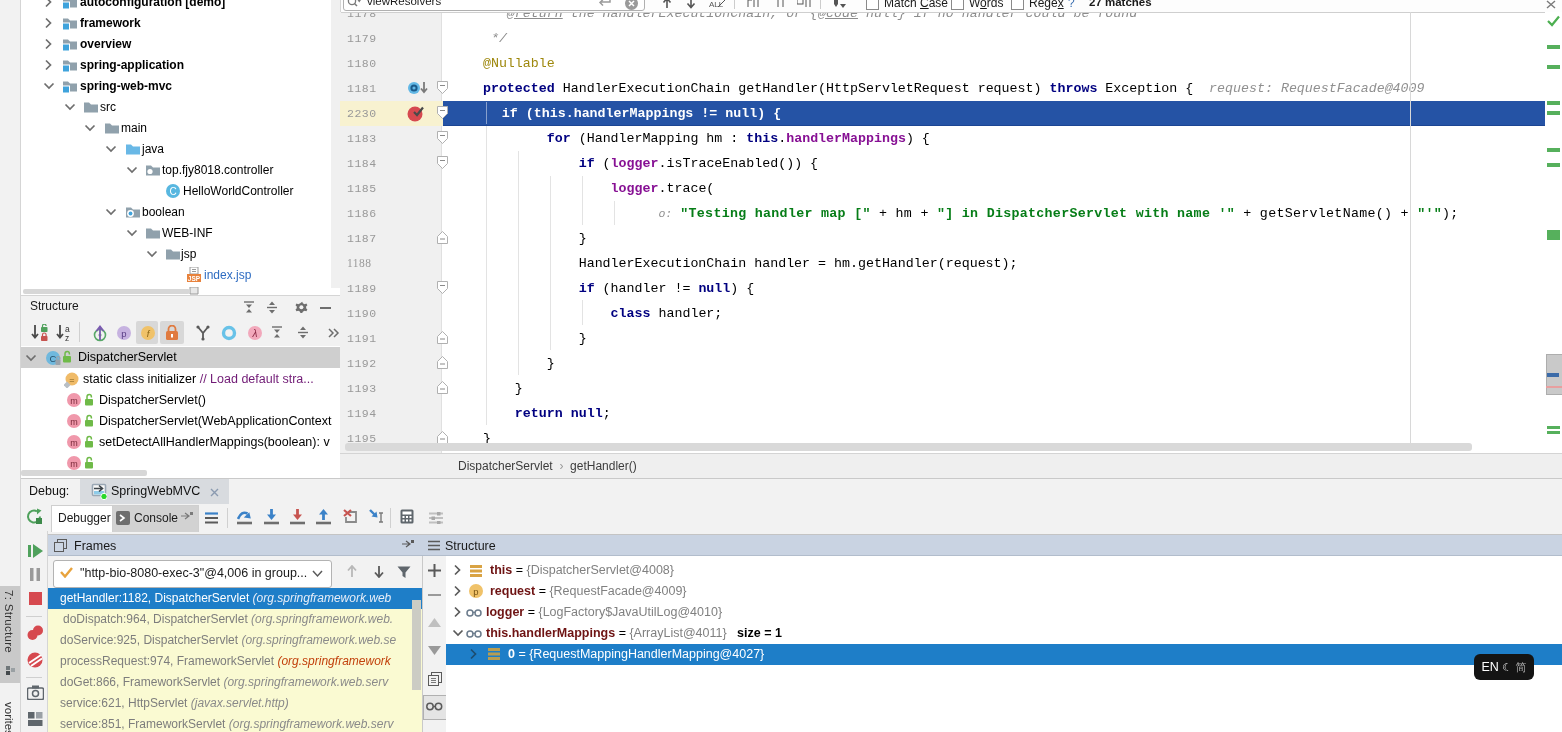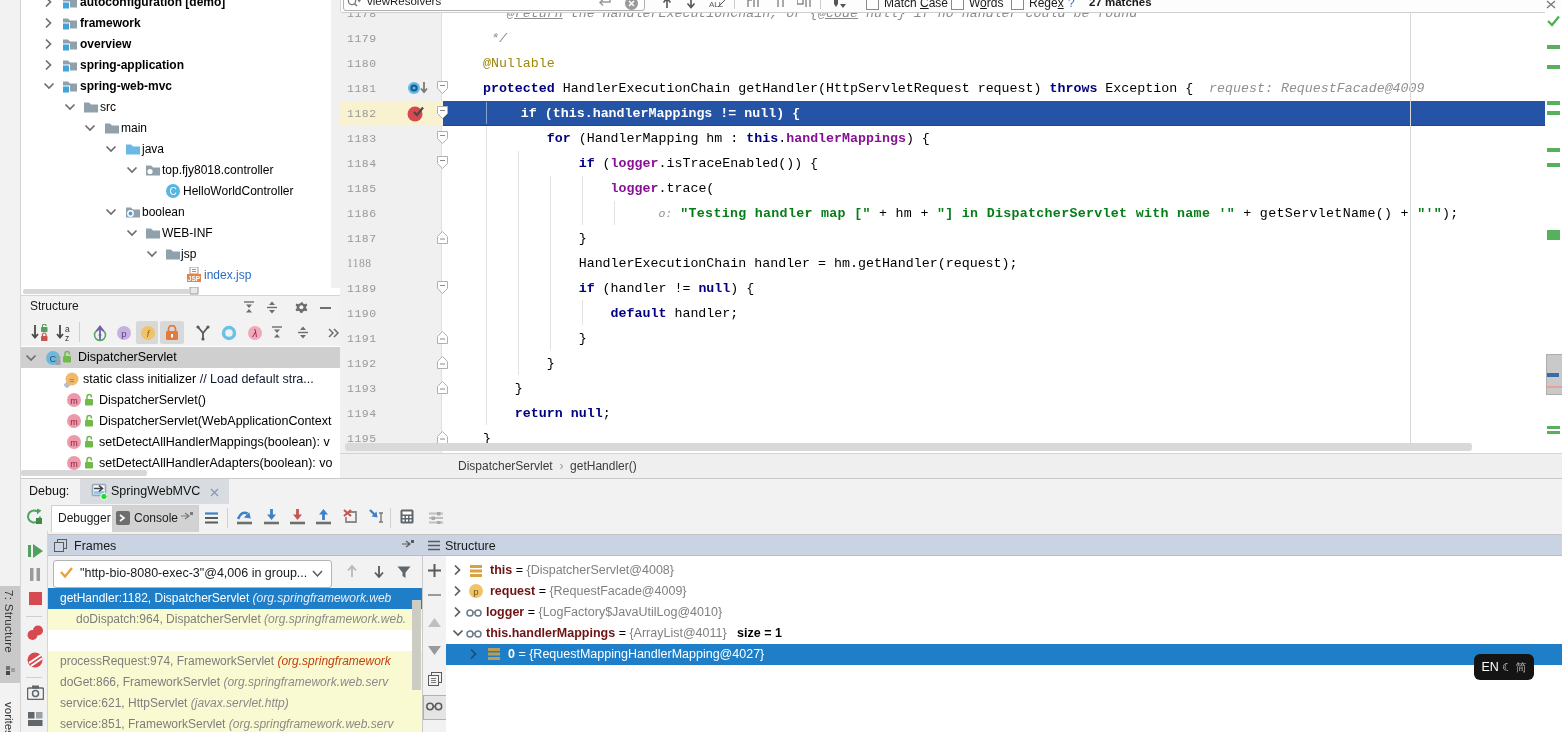--- a/index.html
+++ b/index.html
@@ -329,21 +329,21 @@
       </svg>
     </div>
 <div class="abs" style="left:78px;top:347px;white-space:nowrap;font-size:12.5px;line-height:21px;height:21px;">DispatcherServlet</div>
 <div class="icon" style="left:64px;top:372px;">
       <svg width="16" height="16" viewBox="0 0 16 16">
         <circle cx="8" cy="7" r="6.5" fill="#f0bb68"></circle>
         <text x="8" y="10.5" font-size="9" fill="#7a5a1a" text-anchor="middle">=</text>
         <rect x="0.5" y="10.5" width="5" height="5" fill="#b8bec4" transform="rotate(45 3 13)"></rect>
       </svg>
     </div>
-<div class="trow" style="left:83px;top:369px;font-size:12.5px;">static class initializer <span style="color:#0f172a;"> // Load default stra...</span></div>
+<div class="trow" style="left:83px;top:369px;font-size:12.5px;">static class initializer <span style="color:#701a75;"> // Load default stra...</span></div>
 <div class="icon" style="left:66px;top:392px;">
       <svg width="16" height="16" viewBox="0 0 16 16">
         <circle cx="8" cy="8" r="7" fill="#f098ab"></circle>
         <text x="8" y="11.5" font-size="9" fill="#7a2a3a" text-anchor="middle">m</text>
       </svg>
     </div>
 <div class="icon" style="left:84px;top:392px;">
       <svg width="11" height="15" viewBox="0 0 11 15">
         <rect x="1" y="7" width="8" height="6.5" rx="1" fill="#6fba48"></rect>
         <path d="M3,7 V4.8 a2.2,2.2 0 0 1 4.4,0 V5.6" stroke="#6fba48" stroke-width="1.5" fill="none"></path>
@@ -381,59 +381,58 @@
         <circle cx="8" cy="8" r="7" fill="#f098ab"></circle>
         <text x="8" y="11.5" font-size="9" fill="#7a2a3a" text-anchor="middle">m</text>
       </svg>
     </div>
 <div class="icon" style="left:84px;top:455px;">
       <svg width="11" height="15" viewBox="0 0 11 15">
         <rect x="1" y="7" width="8" height="6.5" rx="1" fill="#6fba48"></rect>
         <path d="M3,7 V4.8 a2.2,2.2 0 0 1 4.4,0 V5.6" stroke="#6fba48" stroke-width="1.5" fill="none"></path>
       </svg>
     </div>
-<div class="trow" style="left:99px;top:453px;font-size:12.5px;width:241px;overflow:hidden;">setDetectAllHandlerAdapters(boolean): vo</div>
 <div class="abs" style="left:21px;top:470px;width:126px;height:6px;background:#d7d7d7;border-radius:2px;"></div>
 
 <div class="abs" style="left:340px;top:0px;width:1222px;height:453px;background:#fff;border-left:1px solid #d5d5d5;"></div>
 <div class="abs" style="left:340px;top:12px;width:101px;height:441px;background:#f0f0f0;"></div>
 <div class="abs" style="left:441px;top:12px;width:1px;height:441px;background:#e0e0e0;"></div>
 <div class="abs" style="left:340px;top:101px;width:103px;height:25px;background:#f8f2d0;"></div>
 <div class="abs" style="left:443px;top:100.5px;width:1102px;height:25px;background:#2553a5;border-bottom:1px solid #1c4593;box-sizing:border-box;"></div>
 <div class="ln" style="top:0.5px;">1178</div>
 <div class="ln" style="top:25.5px;">1179</div>
 <div class="ln" style="top:50.5px;">1180</div>
 <div class="ln" style="top:75.5px;">1181</div>
-<div class="ln" style="top:100.5px;">1182</div>
+<div class="ln" style="top:100.5px;">2230</div>
 <div class="ln" style="top:125.5px;">1183</div>
 <div class="ln" style="top:150.5px;">1184</div>
 <div class="ln" style="top:175.5px;">1185</div>
 <div class="ln" style="top:200.5px;">1186</div>
 <div class="ln" style="top:225.5px;">1187</div>
 <div class="ln" style="top:250.5px;font-family:Liberation Serif, serif;">1188</div>
 <div class="ln" style="top:275.5px;">1189</div>
 <div class="ln" style="top:300.5px;">1190</div>
 <div class="ln" style="top:325.5px;">1191</div>
 <div class="ln" style="top:350.5px;">1192</div>
 <div class="ln" style="top:375.5px;">1193</div>
 <div class="ln" style="top:400.5px;">1194</div>
 <div class="ln" style="top:425.5px;">1195</div>
 <div class="cl" style="top:0.5px;left:451px;"><span class="doc">     * <span class="doctag">@return</span> the HandlerExecutionChain, or {<span class="doctag">@code</span> null} if no handler could be found</span></div>
 <div class="cl" style="top:25.5px;left:451px;"><span class="doc">     */</span></div>
 <div class="cl" style="top:50.5px;left:451px;">    <span class="ann">@Nullable</span></div>
 <div class="cl" style="top:75.5px;left:451px;text-align:right;">    <span class="kw">protected</span> HandlerExecutionChain getHandler(HttpServletRequest request) <span class="kw">throws</span> Exception {  <span class="hint">request: RequestFacade@4009</span></div>
-<div class="cl" style="top:100.5px;left:457px;"><span style="color:#fff;font-weight:bold;">        if (this.handlerMappings != null) {</span></div>
+<div class="cl" style="top:100.5px;left:438px;"><span style="color:#fff;font-weight:bold;">        if (this.handlerMappings != null) {</span></div>
 <div class="cl" style="top:125.5px;left:451px;">            <span class="kw">for</span> (HandlerMapping hm : <span class="kw">this</span>.<span class="fld">handlerMappings</span>) {</div>
 <div class="cl" style="top:150.5px;left:451px;">                <span class="kw">if</span> (<span class="fld">logger</span>.isTraceEnabled()) {</div>
 <div class="cl" style="top:175.5px;left:451px;">                    <span class="fld">logger</span>.trace(</div>
 <div class="cl" style="top:200.5px;left:451px;">                          <span class="hint" style="font-size:11.5px;">o:</span> <span style="letter-spacing:0.3px;"><span class="str">"Testing handler map ["</span> + hm + <span class="str">"] in DispatcherServlet with name '"</span> + getServletName() + <span class="str">"'"</span>);</span></div>
 <div class="cl" style="top:225.5px;left:451px;">                }</div>
 <div class="cl" style="top:250.5px;left:451px;">                HandlerExecutionChain handler = hm.getHandler(request);</div>
 <div class="cl" style="top:275.5px;left:451px;">                <span class="kw">if</span> (handler != <span class="kw">null</span>) {</div>
-<div class="cl" style="top:300.5px;left:451px;">                    <span class="kw">default</span> handler;</div>
+<div class="cl" style="top:300.5px;left:451px;">                    <span class="kw">class</span> handler;</div>
 <div class="cl" style="top:325.5px;left:451px;">                }</div>
 <div class="cl" style="top:350.5px;left:451px;">            }</div>
 <div class="cl" style="top:375.5px;left:451px;">        }</div>
 <div class="cl" style="top:400.5px;left:451px;">        <span class="kw">return null</span>;</div>
 <div class="cl" style="top:425.5px;left:451px;">    }</div>
 <div class="abs" style="left:486px;top:102px;width:1px;height:22px;background:rgba(255,255,255,0.45);z-index:5;"></div>
 <div class="abs" style="left:486px;top:126px;width:1px;height:299px;background:#e3e3e3;"></div>
 <div class="abs" style="left:518px;top:151px;width:1px;height:224px;background:#e3e3e3;"></div>
 <div class="abs" style="left:550px;top:176px;width:1px;height:174px;background:#e3e3e3;"></div>
 <div class="abs" style="left:582px;top:176px;width:1px;height:49px;background:#e3e3e3;"></div>
@@ -816,21 +815,22 @@
       <svg width="12" height="13" viewBox="0 0 12 13">
         <path d="M6,1 L6,11 M2,7.5 L6,12 L10,7.5" stroke="#5a5a5a" stroke-width="1.8" fill="none"></path>
       </svg>
     </div>
 <div class="icon" style="left:397px;top:566px;">
       <svg width="14" height="12" viewBox="0 0 14 12">
         <path d="M0.5,0.5 h13 l-5,6 v5.5 l-3,-2 v-3.5 Z" fill="#5f666c"></path>
       </svg>
     </div>
 <div class="abs" style="left:48px;top:588px;width:374px;height:21px;line-height:21px;font-size:12px;white-space:nowrap;overflow:hidden;background:#1e7ec8;color:#fff;"><span style="padding-left:12px;">getHandler:1182, DispatcherServlet <span style="font-style:italic;color:#e8eef8;">(org.springframework.web</span></span></div>
-<div class="abs" style="left:48px;top:609px;width:374px;height:21px;line-height:21px;font-size:12px;white-space:nowrap;overflow:hidden;background:#fafad2;color:#7d7d7d;"><span style="padding-left:28px;">doDispatch:964, DispatcherServlet <span style="font-style:italic;color:#8a8a8a;">(org.springframework.web.</span></span></div>
+<div class="abs" style="left:48px;top:609px;width:374px;height:21px;line-height:21px;font-size:12px;white-space:nowrap;overflow:hidden;background:#fafad2;color:#7d7d7d;"><span style="padding-left:15px;">doDispatch:964, DispatcherServlet <span style="font-style:italic;color:#8a8a8a;">(org.springframework.web.</span></span></div>
+<div class="abs" style="left:48px;top:630px;width:374px;height:21px;line-height:21px;font-size:12px;white-space:nowrap;overflow:hidden;background:#fafad2;color:#7d7d7d;"><span style="padding-left:12px;">doService:925, DispatcherServlet <span style="font-style:italic;color:#8a8a8a;">(org.springframework.web.se</span></span></div>
 <div class="abs" style="left:48px;top:651px;width:374px;height:21px;line-height:21px;font-size:12px;white-space:nowrap;overflow:hidden;background:#fafad2;color:#7d7d7d;"><span style="padding-left:12px;">processRequest:974, FrameworkServlet <span style="font-style:italic;color:#c2410c;">(org.springframework</span></span></div>
 <div class="abs" style="left:48px;top:672px;width:374px;height:21px;line-height:21px;font-size:12px;white-space:nowrap;overflow:hidden;background:#fafad2;color:#7d7d7d;"><span style="padding-left:12px;">doGet:866, FrameworkServlet <span style="font-style:italic;color:#8a8a8a;">(org.springframework.web.serv</span></span></div>
 <div class="abs" style="left:48px;top:693px;width:374px;height:21px;line-height:21px;font-size:12px;white-space:nowrap;overflow:hidden;background:#fafad2;color:#7d7d7d;"><span style="padding-left:12px;">service:621, HttpServlet <span style="font-style:italic;color:#8a8a8a;">(javax.servlet.http)</span></span></div>
 <div class="abs" style="left:48px;top:714px;width:374px;height:21px;line-height:21px;font-size:12px;white-space:nowrap;overflow:hidden;background:#fafad2;color:#7d7d7d;"><span style="padding-left:12px;">service:851, FrameworkServlet <span style="font-style:italic;color:#8a8a8a;">(org.springframework.web.serv</span></span></div>
 <div class="abs" style="left:412px;top:600px;width:9px;height:90px;background:#ccccc4;"></div>
 <div class="abs" style="left:422px;top:556px;width:24px;height:176px;background:#f2f2f2;border-left:1px solid #c9c9c9;"></div>
 <div class="icon" style="left:428px;top:564px;">
       <svg width="13" height="13" viewBox="0 0 13 13">
         <path d="M6.5,0 V13 M0,6.5 H13" stroke="#5a5a5a" stroke-width="2"></path>
       </svg>

